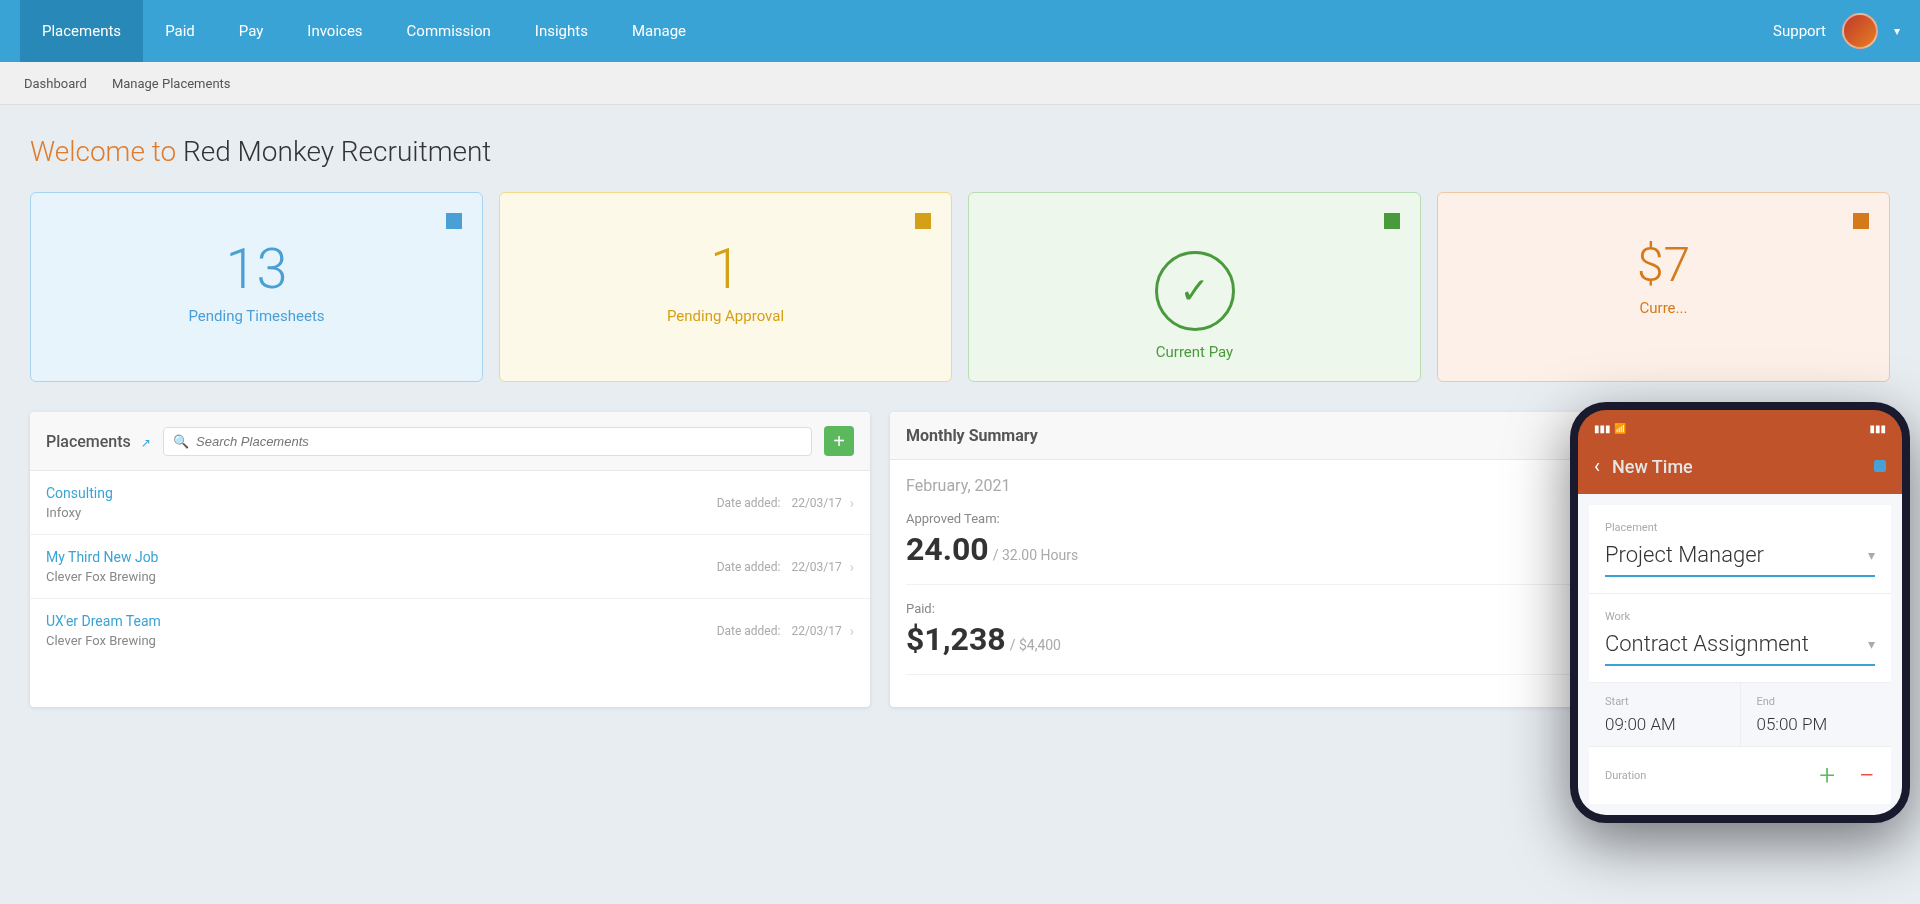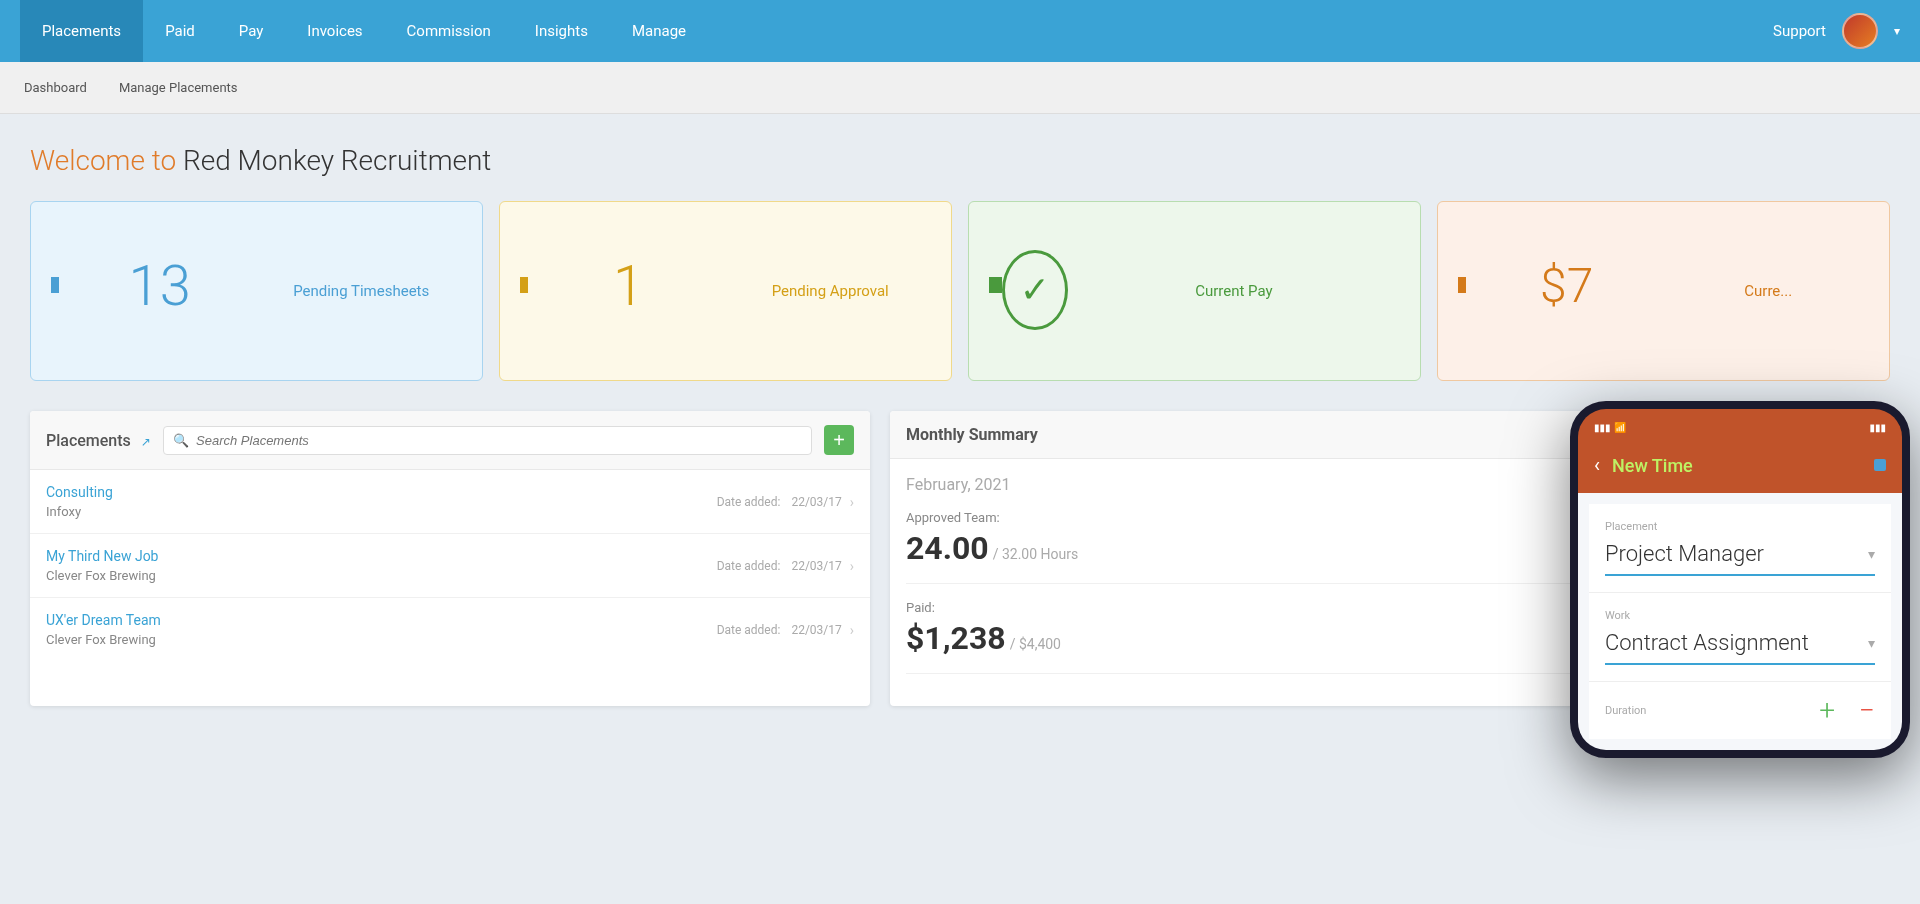--- a/index.html
+++ b/index.html
@@ -37,22 +37,22 @@
     }
     .nav-caret { color: #fff; font-size: 12px; }
 
     
     .sub-nav {
       background: #f0f0f0;
       border-bottom: 1px solid #ddd;
       padding: 0 20px;
       display: flex;
       align-items: center;
-      height: 52px;
-      gap: 24px;
+      height: 43px;
+      gap: 17px;
     }
     .sub-nav-item {
       font-size: 13px;
       color: #555;
       cursor: pointer;
       padding: 0 4px;
       height: 48px;
       display: flex;
       align-items: center;
     }
@@ -77,21 +77,22 @@
       gap: 16px;
       margin-bottom: 30px;
     }
     .summary-card {
       flex: 1;
       background: #fff;
       border-radius: 6px;
       border: 1px solid;
       padding: 20px;
       display: flex;
-      align-items: center;
+      flex-direction: column;
+      align-items: flex-end;
       min-height: 180px;
       position: relative;
     }
     .card-indicator {
       width: 16px;
       height: 16px;
       margin-bottom: 12px;
     }
     .card-value {
       font-size: 56px;
@@ -255,21 +256,21 @@
     .phone-battery { color: #fff; font-size: 10px; }
 
     .phone-header {
       background: #c0532a;
       padding: 8px 16px 16px 16px;
       display: flex;
       align-items: center;
       gap: 12px;
     }
     .phone-back { color: #fff; font-size: 20px; cursor: pointer; }
-    .phone-header-title { color: #bef264; font-size: 18px; font-weight: 500; flex: 1; }
+    .phone-header-title { color: #e5e5e5; font-size: 18px; font-weight: 500; flex: 1; }
     .phone-header-dot { width: 12px; height: 12px; background: #4a9fd4; border-radius: 2px; }
 
     .phone-body {
       background: #f5f7fa;
       padding: 11px;
     }
     .phone-section {
       background: #fff;
       margin: 0;
       padding: 16px;
@@ -489,20 +490,30 @@
         </div>
 
         <div class="phone-section">
           <div class="phone-field-label">Work</div>
           <div class="phone-field-value">
             <span>Contract Assignment</span>
             <span class="phone-field-caret">▾</span>
           </div>
         </div>
 
+        <div class="phone-row">
+          <div class="phone-col">
+            <div class="phone-col-label">Start</div>
+            <div class="phone-col-value">09:00 AM</div>
+          </div>
+          <div class="phone-col">
+            <div class="phone-col-label">End</div>
+            <div class="phone-col-value">05:00 PM</div>
+          </div>
+        </div>
 
 
         <div class="phone-duration-row">
           <div class="phone-duration-label">Duration</div>
           <div class="phone-duration-controls">
             <span class="phone-plus">+</span>
             <span class="phone-minus">−</span>
           </div>
         </div>
 

